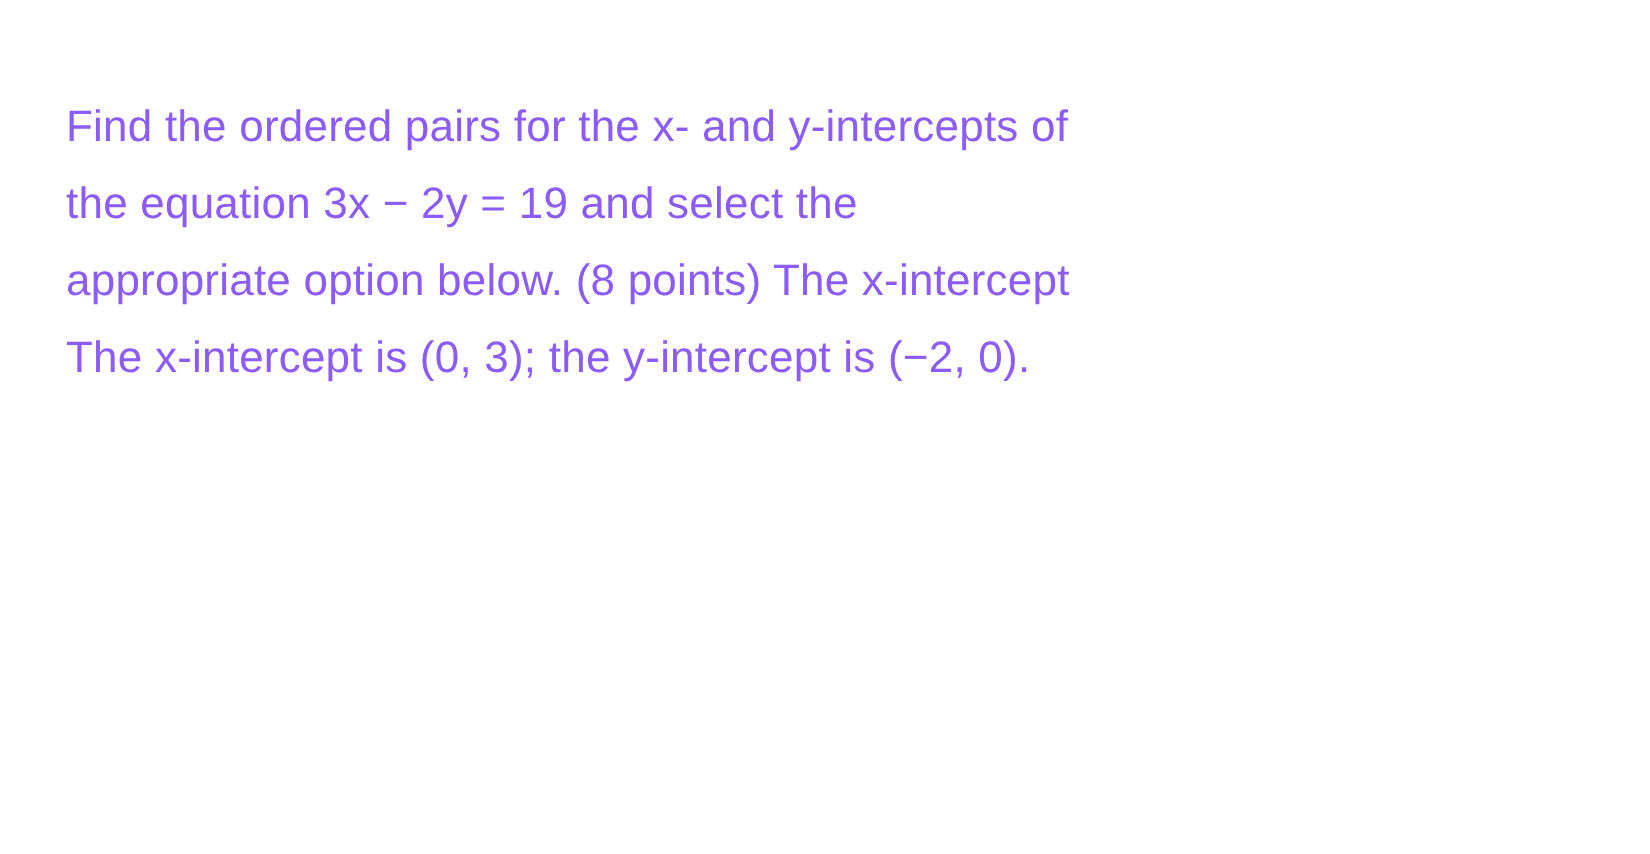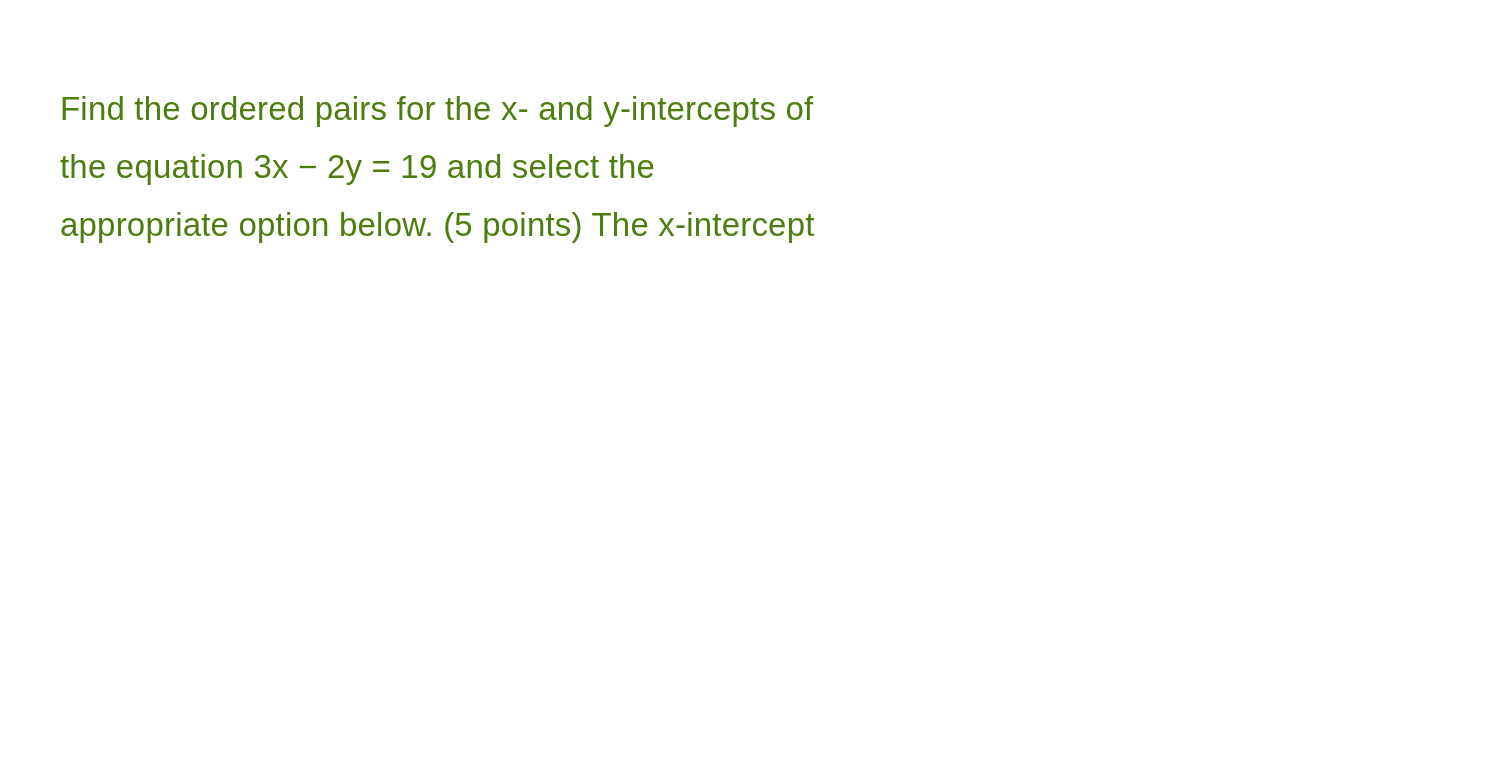--- a/index.html
+++ b/index.html
@@ -8,30 +8,31 @@
       box-sizing: border-box;
     }
     body {
       width: 1500px;
       height: 776px;
       background: #ffffff;
       font-family: -apple-system, BlinkMacSystemFont, "Segoe UI", Helvetica, Arial, sans-serif;
       padding: 80px 60px;
     }
     .question-text {
-      font-size: 33px;
+      font-size: 40px;
       line-height: 1.75;
-      color: #4d7c0f;
+      color: #8b5cf6;
       font-weight: 400;
       letter-spacing: 0.2px;
     }
     .line {
       display: block;
     }
   </style>
 </head>
 <body>
 
 <div class="question-text">
   <span class="line">Find the ordered pairs for the x- and y-intercepts of</span>
   <span class="line">the equation 3x − 2y = 19 and select the</span>
-  <span class="line">appropriate option below. (5 points) The x-intercept</span>
+  <span class="line">appropriate option below. (8 points) The x-intercept</span>
+  <span class="line">The x-intercept is (0, 3); the y-intercept is (−2, 0).</span>
 </div>
 
 </body></html>

